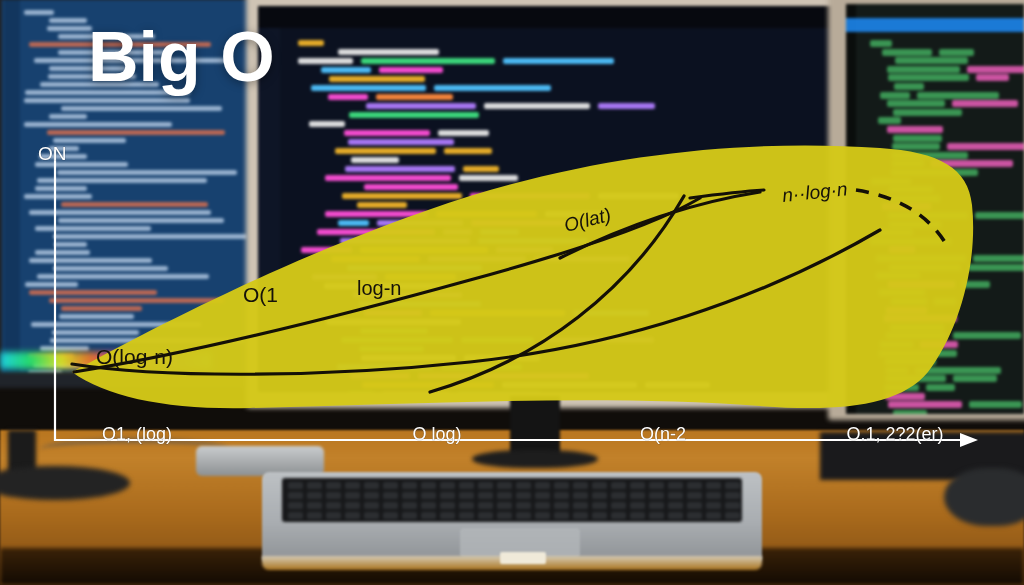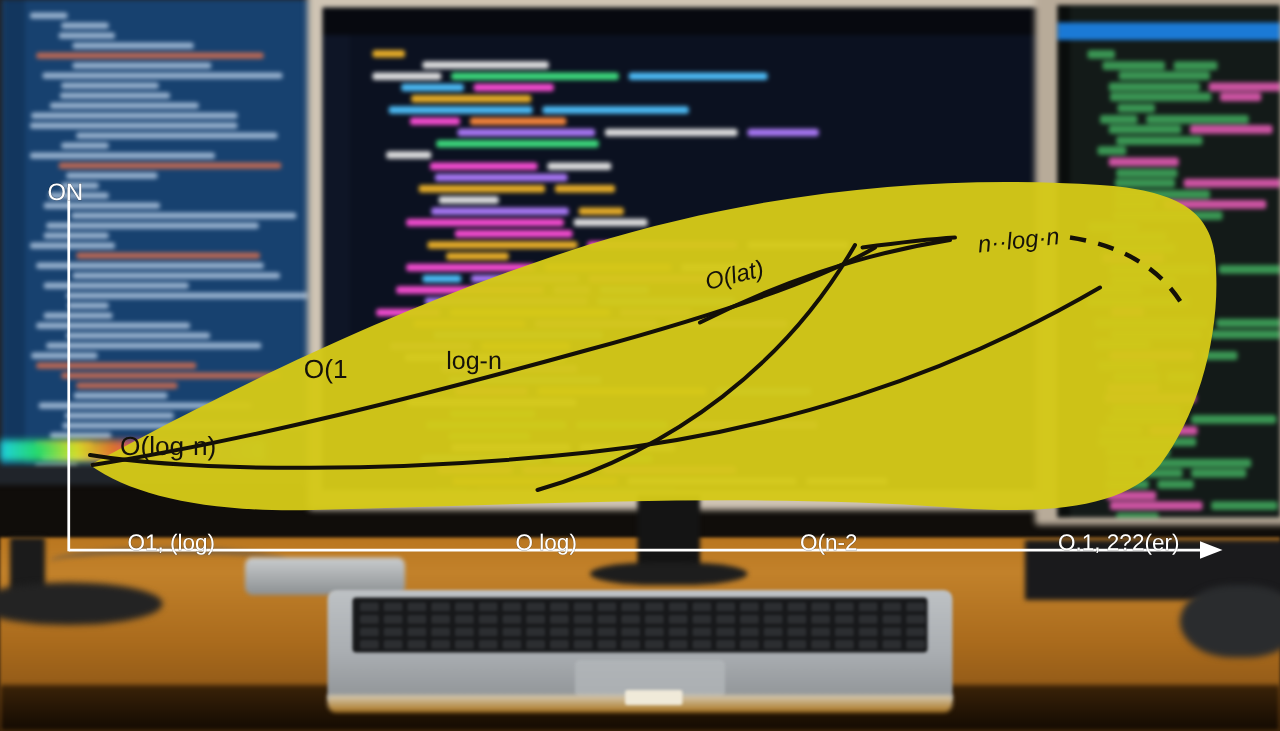--- a/index.html
+++ b/index.html
@@ -521,14 +521,15 @@
       <text class="curve-label" x="243" y="302">O(1</text>
 
       <text class="curve-label sm" x="357" y="295">log-n</text>
 
       <text class="curve-label it" transform="rotate(-14 566 232)" x="566" y="232">O(lat)</text>
 
       <text class="curve-label it" transform="rotate(-6 783 202)" x="783" y="202">n··log·n</text>
     </svg>
   </div>
 
+  <div class="layer" id="title">Big O</div>
 
 </div>
 
 </body></html>

